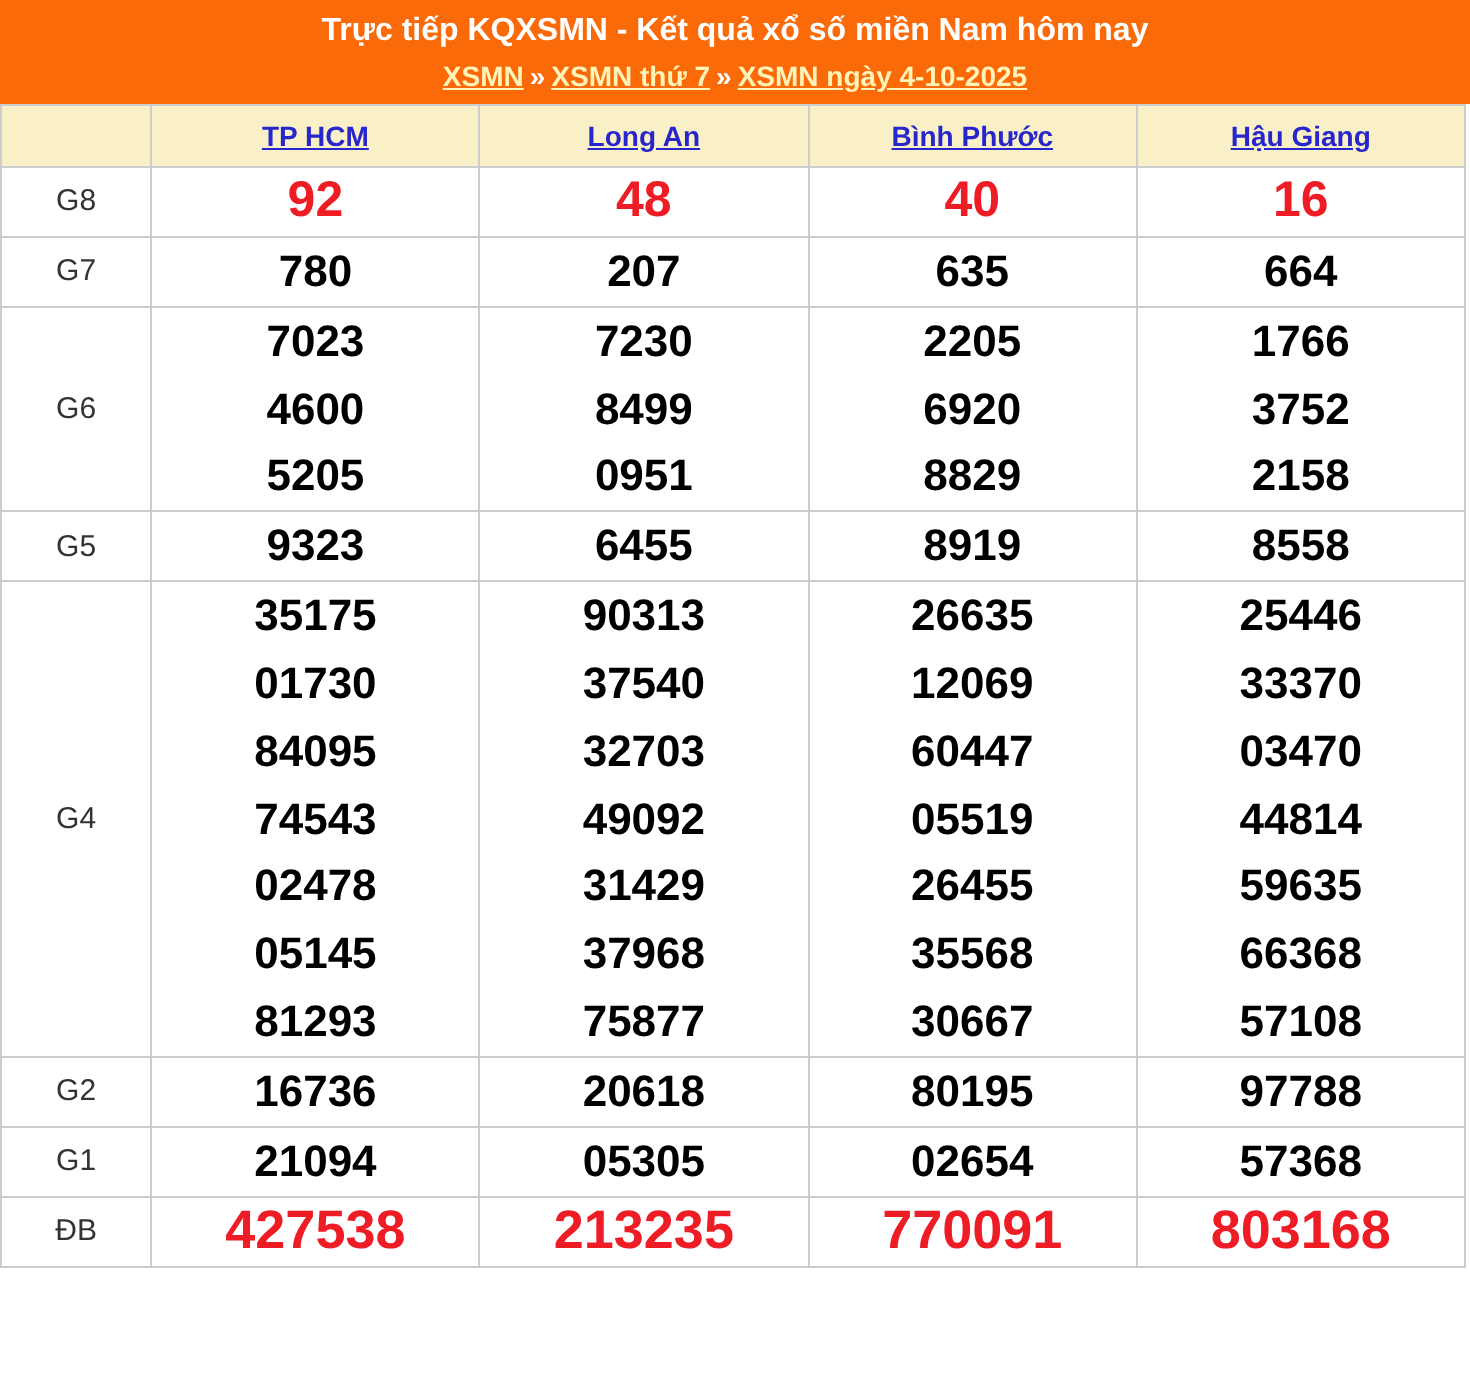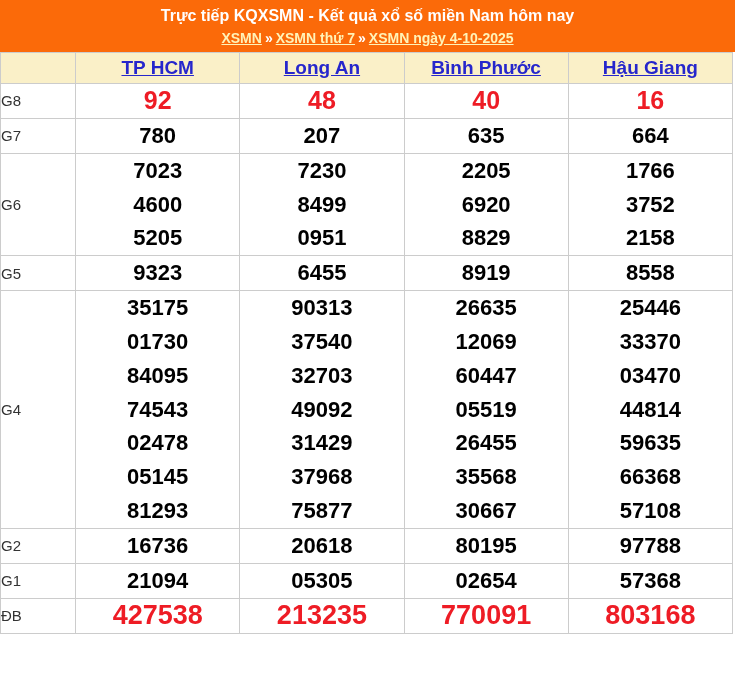--- a/index.html
+++ b/index.html
@@ -31,30 +31,30 @@
   
   table.results {
     width:733px; border-collapse:collapse; table-layout:fixed;
     background:var(--row-bg,#ffffff);
   }
   table.results th, table.results td {
     border:1px solid var(--grid-border,#cccccc);
   }
   thead th {
     background:var(--column-header-bg,#faf0c8);
-    height:31px; font-size:19px; text-align:center; vertical-align:middle;
+    height:31px; font-size:14px; text-align:center; vertical-align:middle;
   }
   thead a {
     color:var(--column-header-link,#2626cc);
     font-weight:bold; text-decoration:underline; cursor:pointer;
   }
   td.prize-label {
     font-size:15px; font-weight:normal;
     color:var(--row-label-text,#333333);
-    vertical-align:middle;
+    text-align:center; vertical-align:middle;
   }
   td.result { text-align:center; vertical-align:middle; padding:0; }
   .num {
     font-size:22px; font-weight:bold;
     color:var(--number-text,#000000);
     height:33.85px; line-height:33.85px;
     white-space:nowrap;
   }
   tr.g8 .num  { font-size:25px; color:var(--highlight-red,#ee1c25); }
   tr.db .num  { font-size:27px; color:var(--highlight-red,#ee1c25); }

